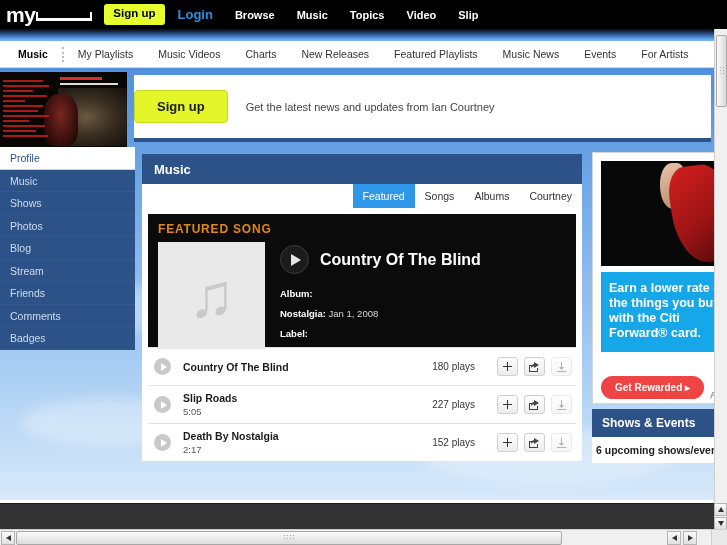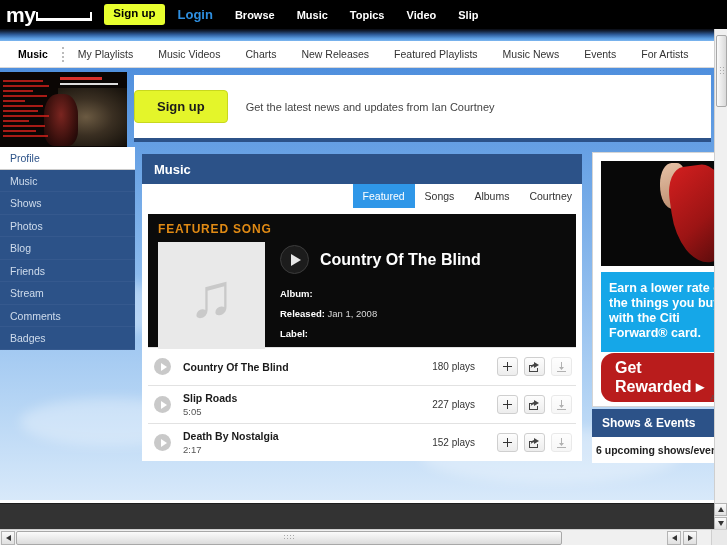--- a/index.html
+++ b/index.html
@@ -273,23 +273,23 @@
     position: absolute; right: 50px; top: 2px; width: 26px; height: 46px;
     background: linear-gradient(160deg,#e8c3a8,#b88a6c);
     border-radius: 45% 35% 40% 50%;
   }
   .ad-blue {
     width: 135px; background: #15a7e8; color: #ffffff;
     font-size: 12.5px; font-weight: bold; line-height: 15px;
     padding: 9px 6px 11px 8px; margin-top: 6px;
   }
   .ad-cta {
-    display:inline-block; background:#b91c1c; color:#ffffff;
-    font-size: 16px; font-weight:bold; border-radius: 13px;
-    padding: 6px 14px; margin-top: 1px; cursor:pointer;
+    display:inline-block; background:#ef4444; color:#ffffff;
+    font-size: 10px; font-weight:bold; border-radius: 13px;
+    padding: 6px 14px; margin-top: 24px; cursor:pointer;
   }
   .ad-label {
     position:absolute; right: 2px; bottom: 3px;
     font-size: 8.5px; color: #555;
   }
   .shows {
     position: absolute; left: 592px; top: 409px;
     width: 135px;
   }
   .shows-header {
@@ -435,22 +435,22 @@
       <i class="w" style="width:58px"></i>
   </div>
 </div>
 
 <div class="leftnav">
   <div class="leftnav-item active">Profile</div>
   <div class="leftnav-item">Music</div>
   <div class="leftnav-item">Shows</div>
   <div class="leftnav-item">Photos</div>
   <div class="leftnav-item">Blog</div>
+  <div class="leftnav-item">Stream</div>
   <div class="leftnav-item">Friends</div>
-  <div class="leftnav-item">Stream</div>
   <div class="leftnav-item">Comments</div>
   <div class="leftnav-item">Badges</div>
 </div>
 
 <div class="artist-header">
   <div class="signup-btn">Sign up</div>
   <div class="artist-tagline">Get the latest news and updates from Ian Courtney</div>
 </div>
 
 <div class="music-module">
@@ -475,21 +475,21 @@
             <div class="play-circle">
               <div class="play-tri"></div>
             </div>
             <div class="featured-song-title">Country Of The Blind</div>
           </div>
           <div class="meta-line">
             <b>Album:</b>
             <span></span>
           </div>
           <div class="meta-line">
-            <b>Released:</b>
+            <b>Nostalgia:</b>
             <span>Jan 1, 2008</span>
           </div>
           <div class="meta-line">
             <b>Label:</b>
             <span></span>
           </div>
         </div>
       </div>
     </div>
 

